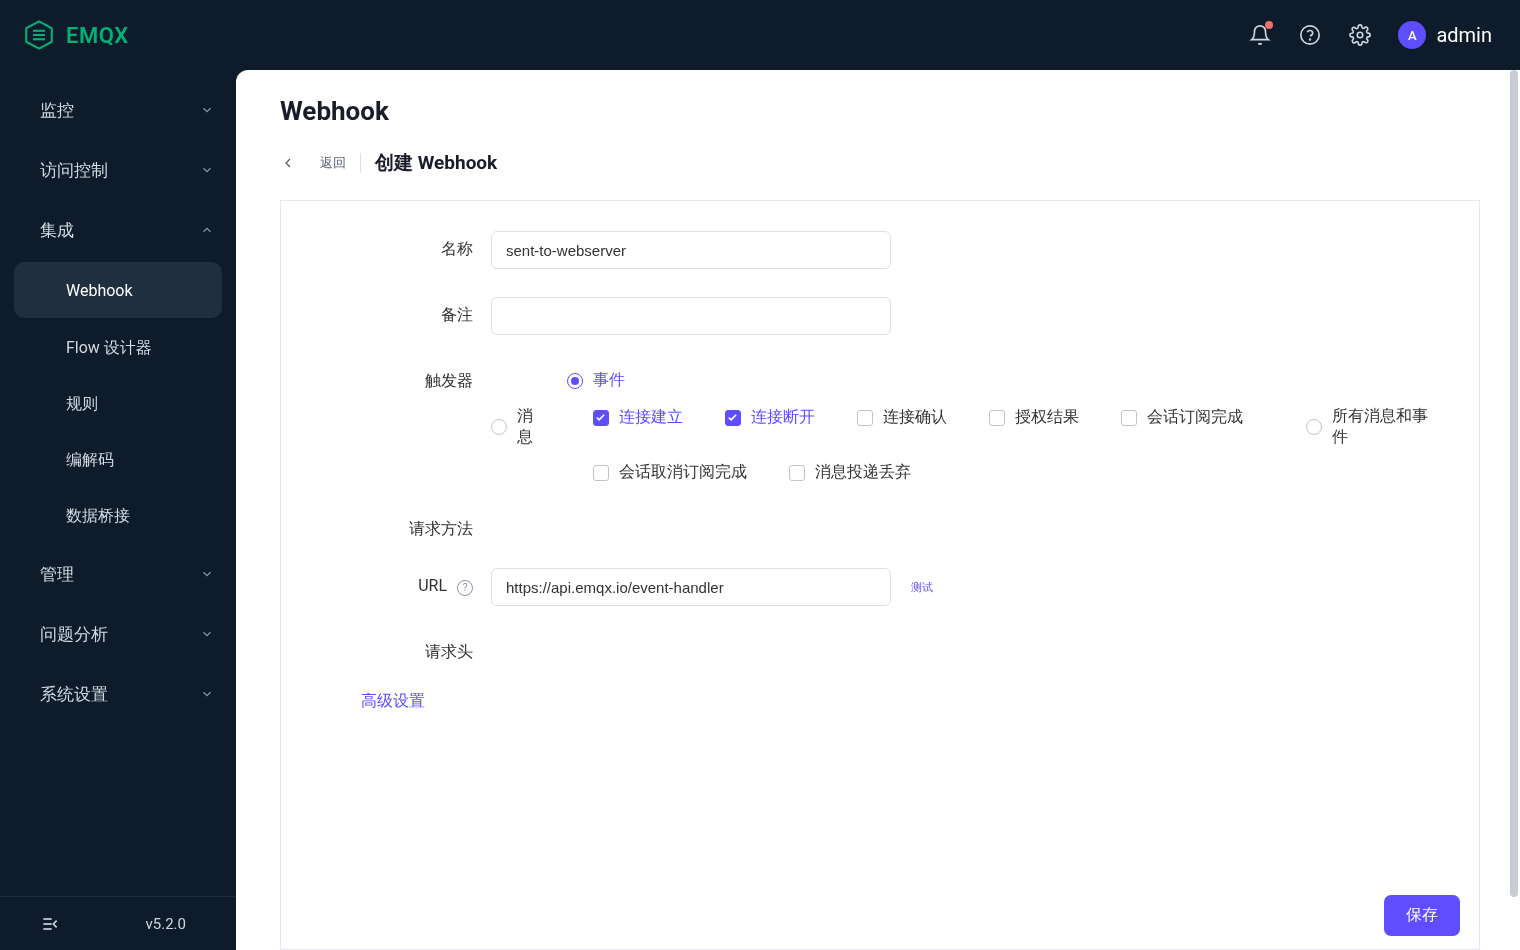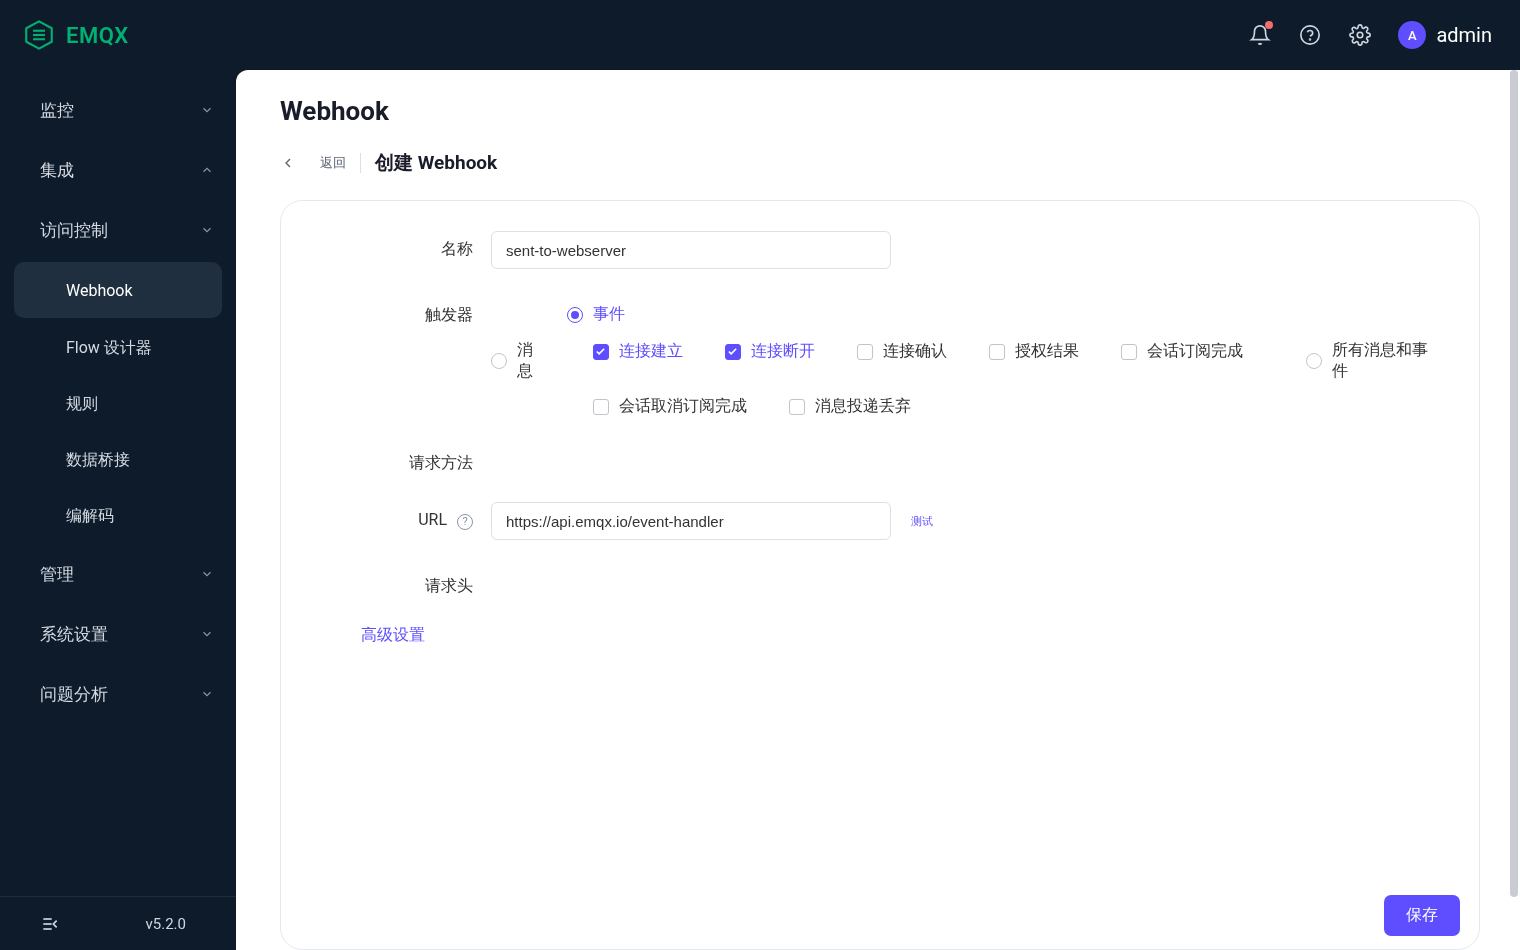--- a/index.html
+++ b/index.html
@@ -186,21 +186,21 @@
   }
   .breadcrumb-title {
     font-size: 19px;
     font-weight: 700;
     color: #1a1d29;
   }
 
   
   .card {
     border: 1px solid #e4e7ed;
-    border-radius: 22px;
+    border-radius: 0;
     padding: 30px 40px 40px 40px;
     flex: 1;
     overflow-y: auto;
     position: relative;
   }
 
   
   .form-row {
     display: flex;
     align-items: flex-start;
@@ -448,60 +448,60 @@
 
   <div class="sidebar">
     <div class="nav">
       <div class="nav-item">
         <span>监控</span>
         <svg class="chevron" viewBox="0 0 24 24" fill="none" stroke="currentColor" stroke-width="2">
             <polyline points="6 9 12 15 18 9"></polyline>
           </svg>
       </div>
       <div class="nav-item">
+        <span>访问控制</span>
+        <svg class="chevron" viewBox="0 0 24 24" fill="none" stroke="currentColor" stroke-width="2">
+            <polyline points="6 9 12 15 18 9"></polyline>
+          </svg>
+      </div>
+      <div class="nav-item">
         <span>集成</span>
         <svg class="chevron" viewBox="0 0 24 24" fill="none" stroke="currentColor" stroke-width="2">
             <polyline points="18 15 12 9 6 15"></polyline>
           </svg>
       </div>
-      <div class="nav-item">
-        <span>访问控制</span>
-        <svg class="chevron" viewBox="0 0 24 24" fill="none" stroke="currentColor" stroke-width="2">
-            <polyline points="6 9 12 15 18 9"></polyline>
-          </svg>
-      </div>
       <div class="nav-item child active">
         <span>Webhook</span>
       </div>
       <div class="nav-item child">
         <span>Flow 设计器</span>
       </div>
       <div class="nav-item child">
         <span>规则</span>
       </div>
       <div class="nav-item child">
+        <span>编解码</span>
+      </div>
+      <div class="nav-item child">
         <span>数据桥接</span>
-      </div>
-      <div class="nav-item child">
-        <span>编解码</span>
       </div>
       <div class="nav-item">
         <span>管理</span>
         <svg class="chevron" viewBox="0 0 24 24" fill="none" stroke="currentColor" stroke-width="2">
             <polyline points="6 9 12 15 18 9"></polyline>
           </svg>
       </div>
       <div class="nav-item">
-        <span>系统设置</span>
+        <span>问题分析</span>
         <svg class="chevron" viewBox="0 0 24 24" fill="none" stroke="currentColor" stroke-width="2">
             <polyline points="6 9 12 15 18 9"></polyline>
           </svg>
       </div>
       <div class="nav-item">
-        <span>问题分析</span>
+        <span>系统设置</span>
         <svg class="chevron" viewBox="0 0 24 24" fill="none" stroke="currentColor" stroke-width="2">
             <polyline points="6 9 12 15 18 9"></polyline>
           </svg>
       </div>
     </div>
     <div class="sidebar-footer">
       <svg class="collapse-icon" viewBox="0 0 24 24" fill="none" stroke="currentColor" stroke-width="2">
         <line x1="4" y1="6" x2="14" y2="6"></line>
           <line x1="4" y1="12" x2="14" y2="12"></line>
           <line x1="4" y1="18" x2="14" y2="18"></line>
@@ -527,20 +527,26 @@
 
     <div class="card">
 
       <div class="form-row">
         <div class="form-label">名称</div>
         <div class="form-control-area">
           <input class="text-input" value="sent-to-webserver" style="">
         </div>
       </div>
 
+      <div class="form-row">
+        <div class="form-label">备注</div>
+        <div class="form-control-area">
+          <input class="text-input" value="" style="">
+        </div>
+      </div>
 
       <div class="form-row">
         <div class="form-label">触发器</div>
         <div class="form-control-area">
           <div class="radio-group">
             <label class="radio">
               <span class="radio-circle"></span>
               <span>消息</span>
             </label>
             <div>

